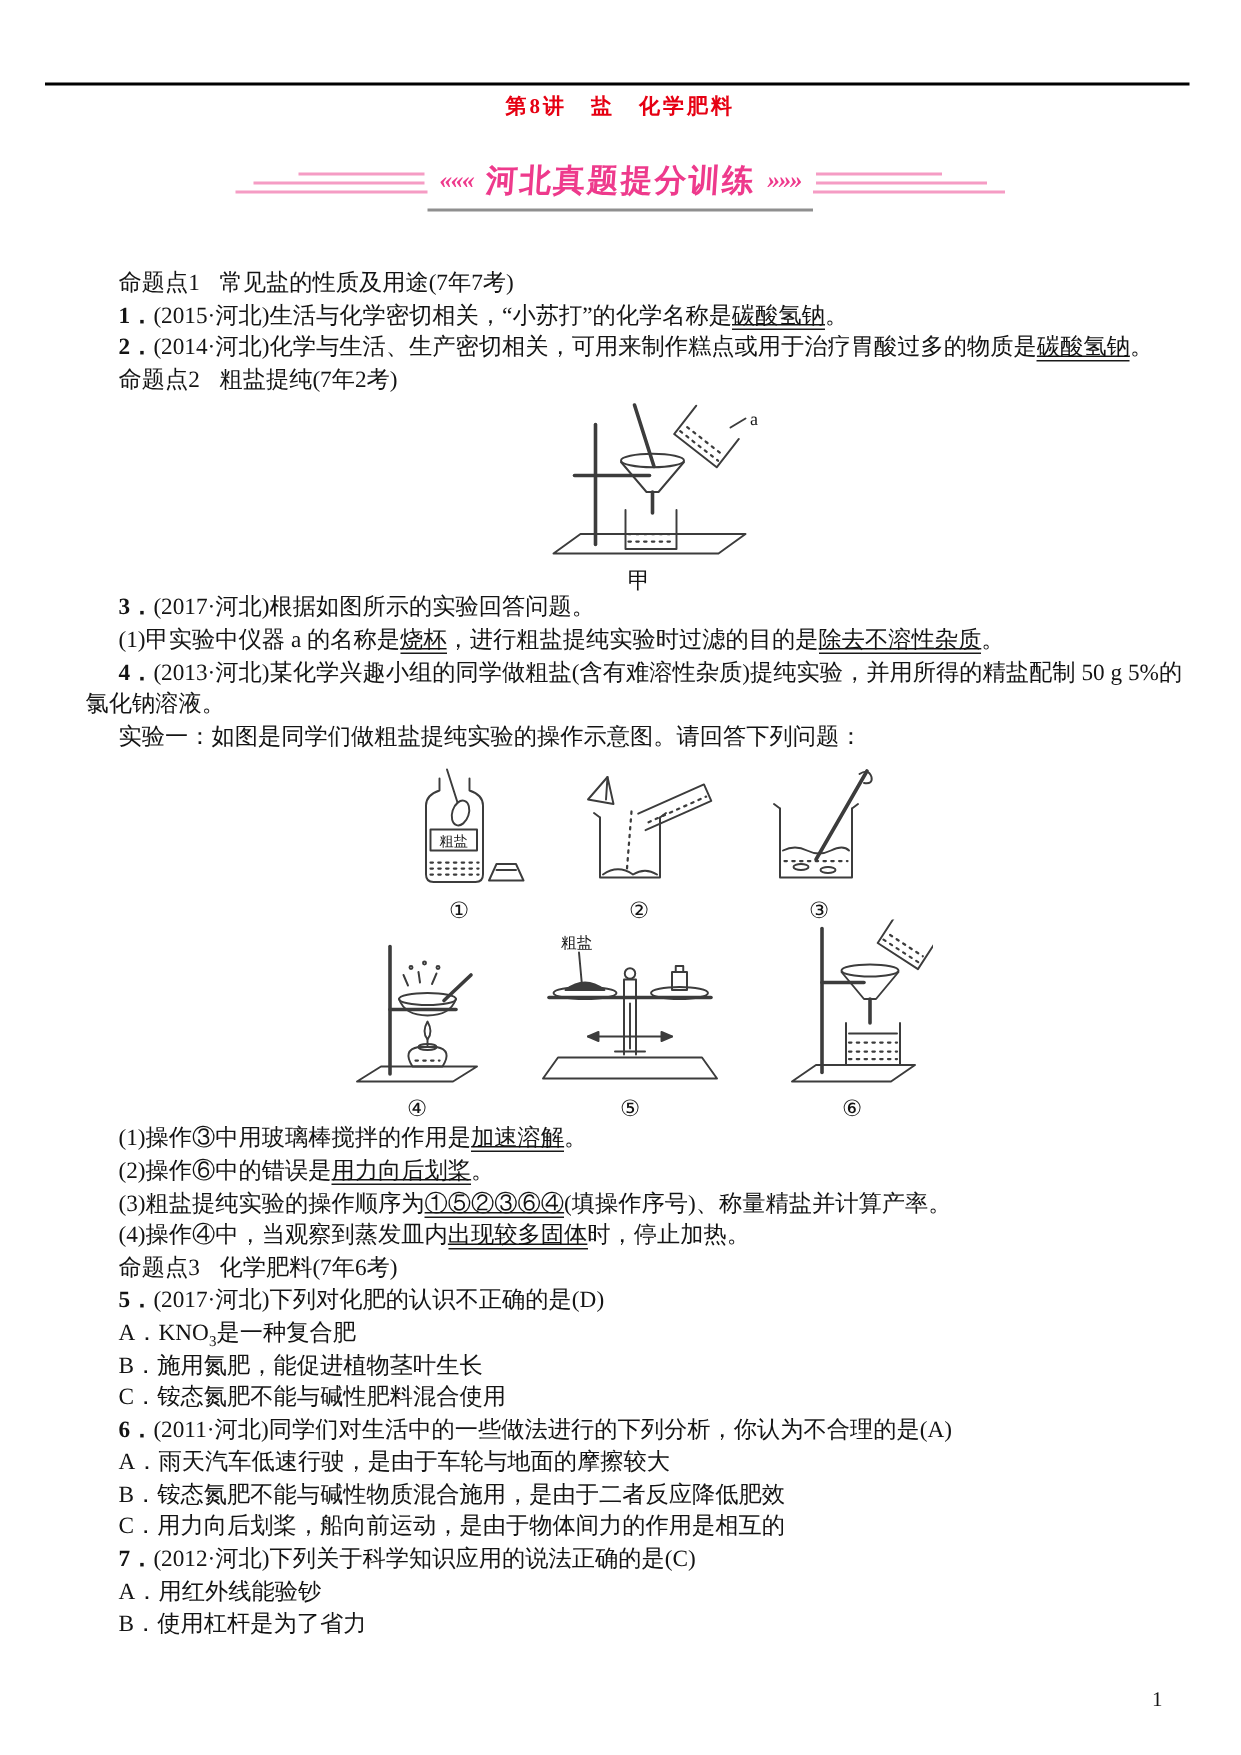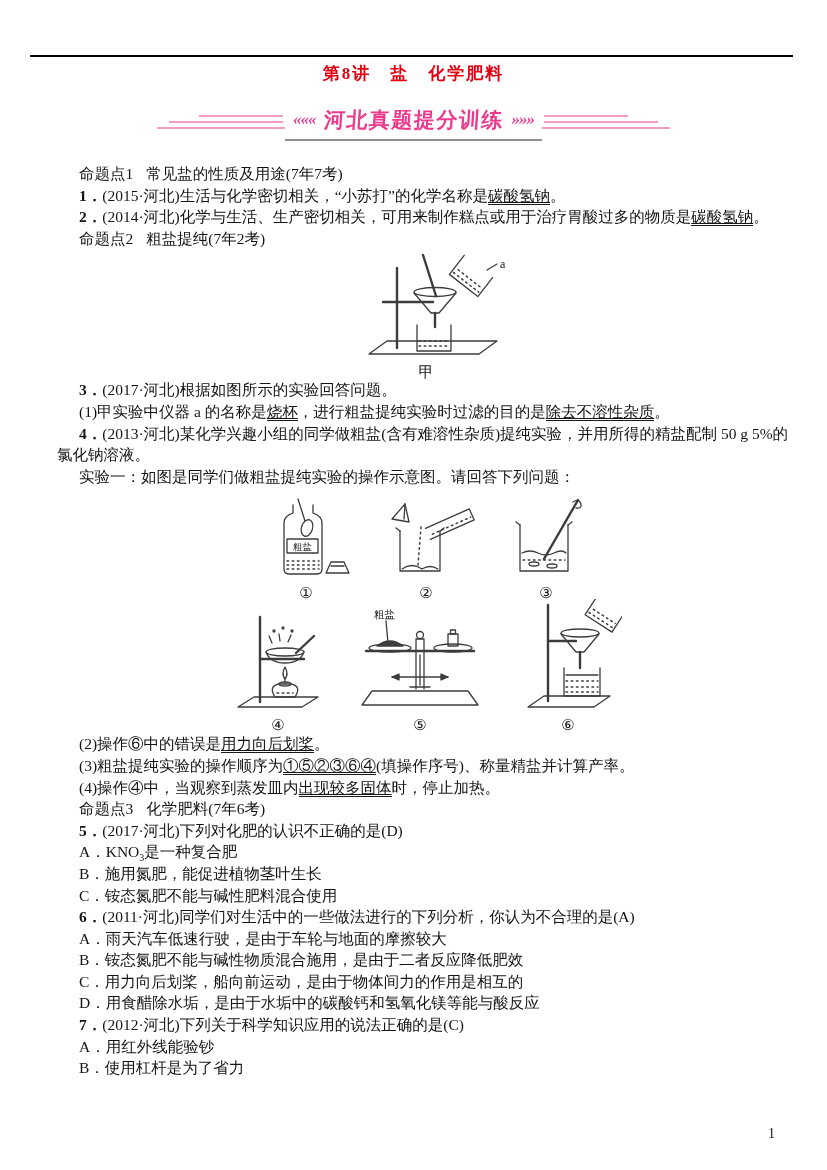--- a/index.html
+++ b/index.html
@@ -12,21 +12,21 @@
     color:var(--text_black,#141414);
     overflow:hidden;
   }
   .topline{
     position:absolute;top:55px;left:30px;width:763px;
     border-top:2px solid #000;
   }
   .doc-title{
     position:absolute;top:62px;left:0;width:100%;
     text-align:center;
-    font-size:17px;font-weight:bold;
+    font-size:14px;font-weight:bold;
     color:var(--title_red,#e60012);
     letter-spacing:2px;
   }
   
   .banner{
     position:absolute;top:106px;left:0;width:100%;
     display:flex;justify-content:center;align-items:center;
   }
   .b-lines{position:relative;width:128px;height:20px;flex:0 0 auto;}
   .b-lines i{position:absolute;display:block;height:2.6px;background:var(--banner_line_pink,#f59cc4);}
@@ -47,21 +47,21 @@
   }
   .b-text{
     font-size:21px;font-weight:bold;
     font-family:"Liberation Sans","DejaVu Sans",sans-serif;
     color:var(--banner_pink,#ee3a8c);
     letter-spacing:1.5px;
     transform:skewX(-4deg);
   }
   
   .content{
-    position:absolute;top:163px;left:57px;width:738px;
+    position:absolute;top:178px;left:57px;width:738px;
   }
   .ln{
     margin:0;font-size:15.5px;line-height:21.6px;
     text-indent:22px;
   }
   .tlabel{margin-right:13px;}
   .qn{font-weight:bold;}
   .ans{border-bottom:1px solid #1a1a1a;text-decoration:underline;}
   sub.chem{font-size:10px;line-height:0;}
   
@@ -268,39 +268,39 @@
           <path d="M50 69 L50 97 L86 97 L86 69"></path>
           <line x1="52" y1="76" x2="84" y2="76"></line>
           <line class="dots" x1="52" y1="82" x2="84" y2="82"></line>
           <line class="dots" x1="52" y1="88" x2="84" y2="88"></line>
           <line class="dots" x1="52" y1="93" x2="84" y2="93"></line>
         </svg>
         <div class="figcap">⑥</div>
       </div>
     </div>
 
+    <p class="ln"><span>(1)操作③中用玻璃棒搅拌的作用是</span><span class="ans">加速溶解</span><span>。</span></p>
 
     <p class="ln"><span>(2)操作⑥中的错误是</span><span class="ans">用力向后划桨</span><span>。</span></p>
 
     <p class="ln"><span>(3)粗盐提纯实验的操作顺序为</span><span class="ans">①⑤②③⑥④</span><span>(填操作序号)、称量精盐并计算产率。</span></p>
 
     <p class="ln"><span>(4)操作④中，当观察到蒸发皿内</span><span class="ans">出现较多固体</span><span>时，停止加热。</span></p>
 
     <p class="ln"><span class="tlabel">命题点3</span><span>化学肥料(7年6考)</span></p>
 
     <p class="ln"><span class="qn">5．</span><span>(2017·河北)下列对化肥的认识不正确的是(D)</span></p>
     <p class="ln"><span>A．KNO</span><sub class="chem">3</sub><span>是一种复合肥</span></p>
     <p class="ln">B．施用氮肥，能促进植物茎叶生长</p>
     <p class="ln">C．铵态氮肥不能与碱性肥料混合使用</p>
 
     <p class="ln"><span class="qn">6．</span><span>(2011·河北)同学们对生活中的一些做法进行的下列分析，你认为不合理的是(A)</span></p>
     <p class="ln">A．雨天汽车低速行驶，是由于车轮与地面的摩擦较大</p>
     <p class="ln">B．铵态氮肥不能与碱性物质混合施用，是由于二者反应降低肥效</p>
     <p class="ln">C．用力向后划桨，船向前运动，是由于物体间力的作用是相互的</p>
-    <p class="ln">D．用食醋除水垢，是由于水垢中的碳酸钙和氢氧化镁等能与酸反应</p>
 
     <p class="ln"><span class="qn">7．</span><span>(2012·河北)下列关于科学知识应用的说法正确的是(C)</span></p>
     <p class="ln">A．用红外线能验钞</p>
     <p class="ln">B．使用杠杆是为了省力</p>
 
   </div>
 
   <div class="pagenum">1</div>
 
 </div>

